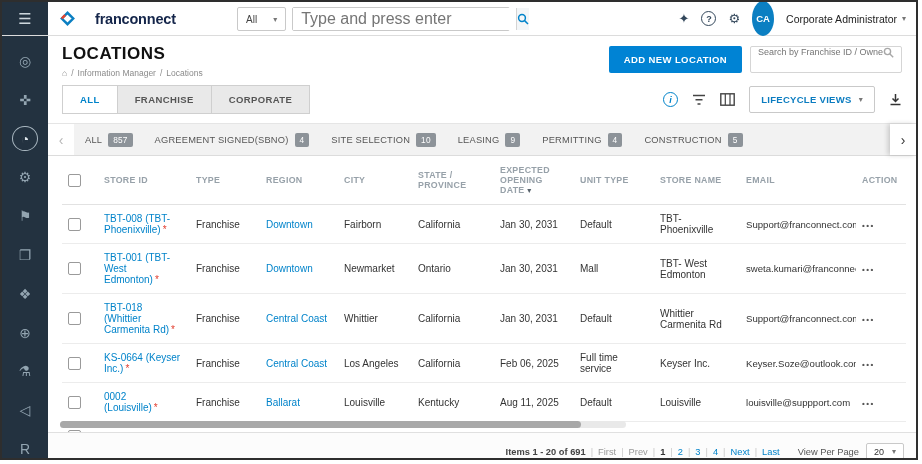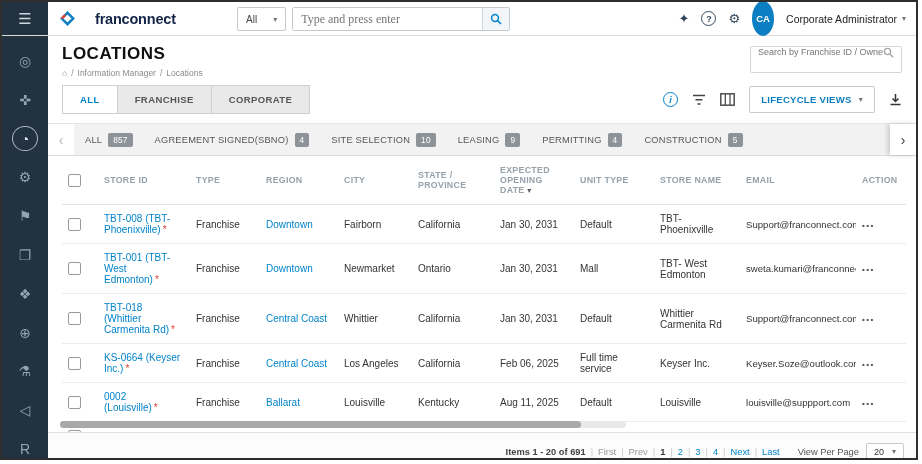--- a/index.html
+++ b/index.html
@@ -8,21 +8,21 @@
 
   
   .topbar { height: 34px; background: #fff; border-bottom: 1px solid #dcdcdc; display: flex; align-items: center; position: relative; }
   .corner { width: 46px; height: 100%; background: #233240; color: #cdd6dc; display: flex; align-items: center; justify-content: center; font-size: 15px; cursor: pointer; }
   .brand { display: flex; align-items: center; gap: 18px; margin-left: 10px; }
   .brand-text { font-weight: bold; font-size: 14.5px; color: #14254a; letter-spacing: -0.2px; }
   .global-search { position: absolute; left: 235px; top: 5px; display: flex; height: 24px; }
   .scope { border: 1px solid #c9c9c9; border-radius: 2px; background: #fff; font-size: 10px; color: #444; display: flex; align-items: center; gap: 16px; padding: 0 8px; cursor: pointer; }
   .scope .chev, .chev { color: #777; font-size: 8px; }
   .search-wrap { margin-left: 6px; border: 1px solid #c9c9c9; border-radius: 2px; display: flex; width: 218px; background: #fff; }
-  .search-wrap input { border: none; outline: none; flex: 1; font-size: 12px; padding: 0 8px; color: #333; font-family: Liberation Serif, serif; }
+  .search-wrap input { border: none; outline: none; flex: 1; font-size: 16px; padding: 0 8px; color: #333; font-family: Liberation Sans, sans-serif; }
   .search-go { width: 27px; background: #f3f6f8; border-left: 1px solid #d4d4d4; display: flex; align-items: center; justify-content: center; cursor: pointer; }
   .topbar-right { margin-left: auto; display: flex; align-items: center; gap: 12px; padding-right: 10px; }
   .tb-icon { color: #33475b; font-size: 13px; cursor: pointer; }
   .help-circle { width: 15px; height: 15px; border-radius: 50%; border: 1.5px solid #33475b; color: #33475b; font-size: 9px; font-weight: bold; display: flex; align-items: center; justify-content: center; cursor: pointer; }
   .avatar { width: 22px; height: 35px; border-radius: 50%; background: #0b7fc2; color: #fff; font-size: 9.5px; font-weight: bold; display: flex; align-items: center; justify-content: center; cursor: pointer; }
   .user-menu { display: flex; align-items: center; gap: 5px; font-size: 10.5px; color: #222; cursor: pointer; }
 
   
   .bodyrow { display: flex; height: 426px; }
   .sidebar { width: 46px; background: #233240; display: flex; flex-direction: column; align-items: center; padding-top: 12px; gap: 13px; flex: none; }
@@ -151,20 +151,21 @@
           <h1>LOCATIONS</h1>
           <div class="breadcrumb">
             <span>⌂</span>
             <span>/</span>
             <span>Information Manager</span>
             <span>/</span>
             <span>Locations</span>
           </div>
         </div>
         <div class="page-head-right">
+          <button class="add-btn">ADD NEW LOCATION</button>
           <div class="loc-search">
             <input placeholder="Search by Franchise ID / Owner" style="">
             <svg width="11" height="11">
                 <circle cx="4.5" cy="4.5" r="3.1" fill="none" stroke="#a7a7a7" stroke-width="1.4"></circle>
                 <path d="M6.9 6.9L10.2 10.2" stroke="#a7a7a7" stroke-width="1.4"></path>
               </svg>
           </div>
         </div>
       </div>
 

